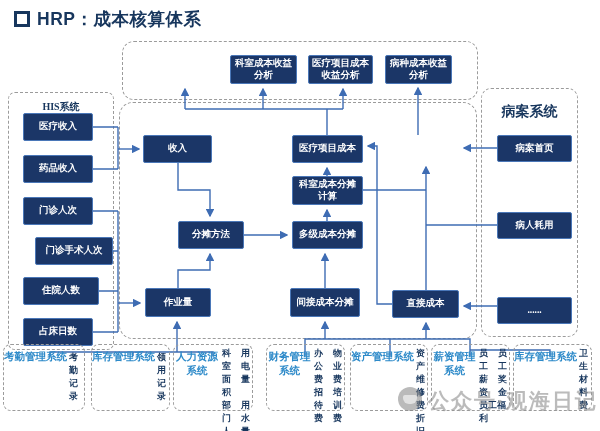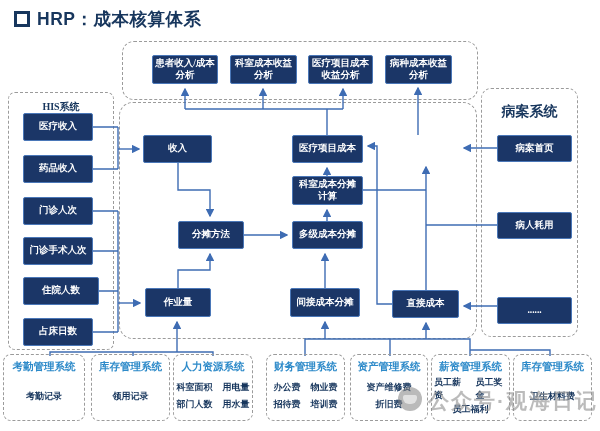--- a/index.html
+++ b/index.html
@@ -16,21 +16,21 @@
   .cont-label{position:absolute;width:100%;text-align:center;color:#17365d;font-weight:bold;
     font-family:"Liberation Serif","DejaVu Serif",serif;}
   
   .nbox{position:absolute;background:#1b3667;border:1px solid #4a77b8;border-radius:2px;
     color:#ffffff;font-weight:bold;font-size:9.5px;line-height:1.2;
     display:flex;align-items:center;justify-content:center;text-align:center;
     box-sizing:border-box;padding:1px 2px;
     font-family:"Liberation Serif","DejaVu Serif",serif;}
   
   .sys{position:absolute;border:1.3px dashed #9b9b9b;border-radius:8px;box-sizing:border-box;
-    top:354px;height:67px;display:flex;flex-direction:column;}
+    top:344px;height:67px;display:flex;flex-direction:row;}
   .sys-title{text-align:center;color:#2d8ac9;font-weight:bold;font-size:10.5px;margin-top:5px;}
   .sys-rows{flex:1;display:flex;flex-direction:column;justify-content:space-evenly;padding:2px 2px 4px;}
   .sys-row{display:flex;justify-content:center;gap:10px;color:#17365d;font-weight:bold;font-size:9px;
     font-family:"Liberation Serif","DejaVu Serif",serif;}
   
   .wm{position:absolute;left:398px;top:387px;display:flex;align-items:flex-start;gap:6px;
     pointer-events:none;}
   .wm-logo{width:24px;height:24px;border-radius:50%;background:rgba(130,130,130,.55);
     position:relative;}
   .wm-logo:after{content:"";position:absolute;left:5px;top:8px;width:14px;height:9px;
@@ -94,29 +94,28 @@
       <path d="M185 109 V89" marker-end="url(#arr)"></path>
       <path d="M263 109 V89" marker-end="url(#arr)"></path>
       <path d="M343 109 V89" marker-end="url(#arr)"></path>
       <path d="M418 135 V88" marker-end="url(#arr)"></path>
       <path d="M177 352 V322" marker-end="url(#arr)"></path>
       <path d="M325 339 V322" marker-end="url(#arr)"></path>
       <path d="M426 339 V323" marker-end="url(#arr)"></path>
     </g>
   </svg>
 
-  <div class="nbox" style="left:152px;top:55px;width:66px;height:29px;">患者收入/成本分析</div>
   <div class="nbox" style="left:230px;top:55px;width:67px;height:29px;">科室成本收益分析</div>
   <div class="nbox" style="left:308px;top:55px;width:65px;height:29px;">医疗项目成本收益分析</div>
   <div class="nbox" style="left:385px;top:55px;width:67px;height:29px;">病种成本收益分析</div>
 
   <div class="nbox" style="left:23px;top:113px;width:70px;height:28px;">医疗收入</div>
   <div class="nbox" style="left:23px;top:155px;width:70px;height:28px;">药品收入</div>
   <div class="nbox" style="left:23px;top:197px;width:70px;height:28px;">门诊人次</div>
-  <div class="nbox" style="left:23px;top:237px;width:70px;height:28px;">门诊手术人次</div>
+  <div class="nbox" style="left:35px;top:237px;width:78px;height:28px;">门诊手术人次</div>
   <div class="nbox" style="left:23px;top:277px;width:76px;height:28px;">住院人数</div>
   <div class="nbox" style="left:23px;top:318px;width:70px;height:28px;">占床日数</div>
 
   <div class="nbox" style="left:143px;top:135px;width:69px;height:28px;">收入</div>
   <div class="nbox" style="left:178px;top:221px;width:66px;height:28px;">分摊方法</div>
   <div class="nbox" style="left:145px;top:288px;width:66px;height:29px;">作业量</div>
   <div class="nbox" style="left:292px;top:135px;width:71px;height:28px;">医疗项目成本</div>
   <div class="nbox" style="left:292px;top:176px;width:71px;height:29px;">科室成本分摊计算</div>
   <div class="nbox" style="left:292px;top:221px;width:71px;height:28px;">多级成本分摊</div>
   <div class="nbox" style="left:290px;top:288px;width:70px;height:29px;">间接成本分摊</div>

